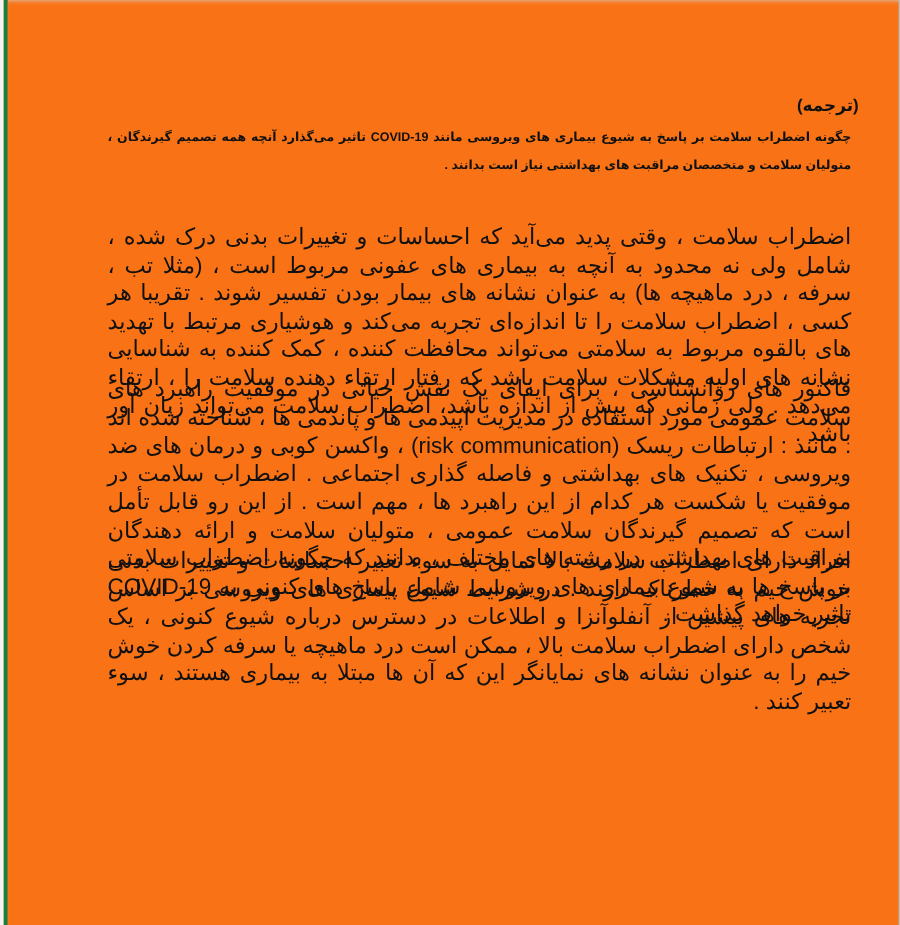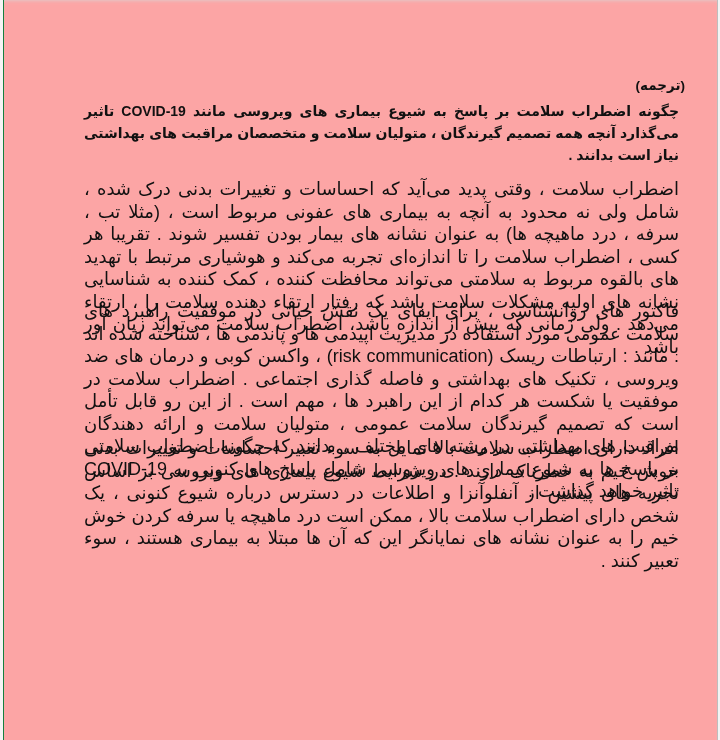--- a/index.html
+++ b/index.html
@@ -4,35 +4,35 @@
 <style>
   html, body { margin: 0; padding: 0; }
   body {
     width: 720px; height: 740px; overflow: hidden;
     background: #f4f4f4;
     font-family: "Liberation Sans", "DejaVu Sans", sans-serif;
     color: #111;
   }
   .page {
     position: absolute; left: 3px; top: 0; width: 713px; height: 740px;
-    background: #fca5a5;
-    border-left: 1px solid #15803d;
+    background: #f97316;
+    border-left: 3px solid #15803d;
     border-right: 1px solid #bdbdbd;
     box-shadow: inset 0 3px 4px -3px #d8d8d8;
   }
   .content {
     position: absolute; left: 80px; width: 595px;
     direction: rtl; text-align: justify;
   }
   .label {
     position: absolute; top: 77px; right: 32px; left: auto;
     font-weight: bold; font-size: 13.5px; direction: rtl;
   }
   .heading {
-    top: 100px; font-weight: bold; font-size: 14px; line-height: 22px;
+    top: 100px; font-weight: bold; font-size: 10px; line-height: 22px;
   }
   .para { font-size: 18px; line-height: 22.5px; }
   .p1 { top: 178px; }
   .p2 { top: 300px; }
   .p3 { top: 437px; }
   p { margin: 0; }
 </style>
 </head>
 <body>
 

